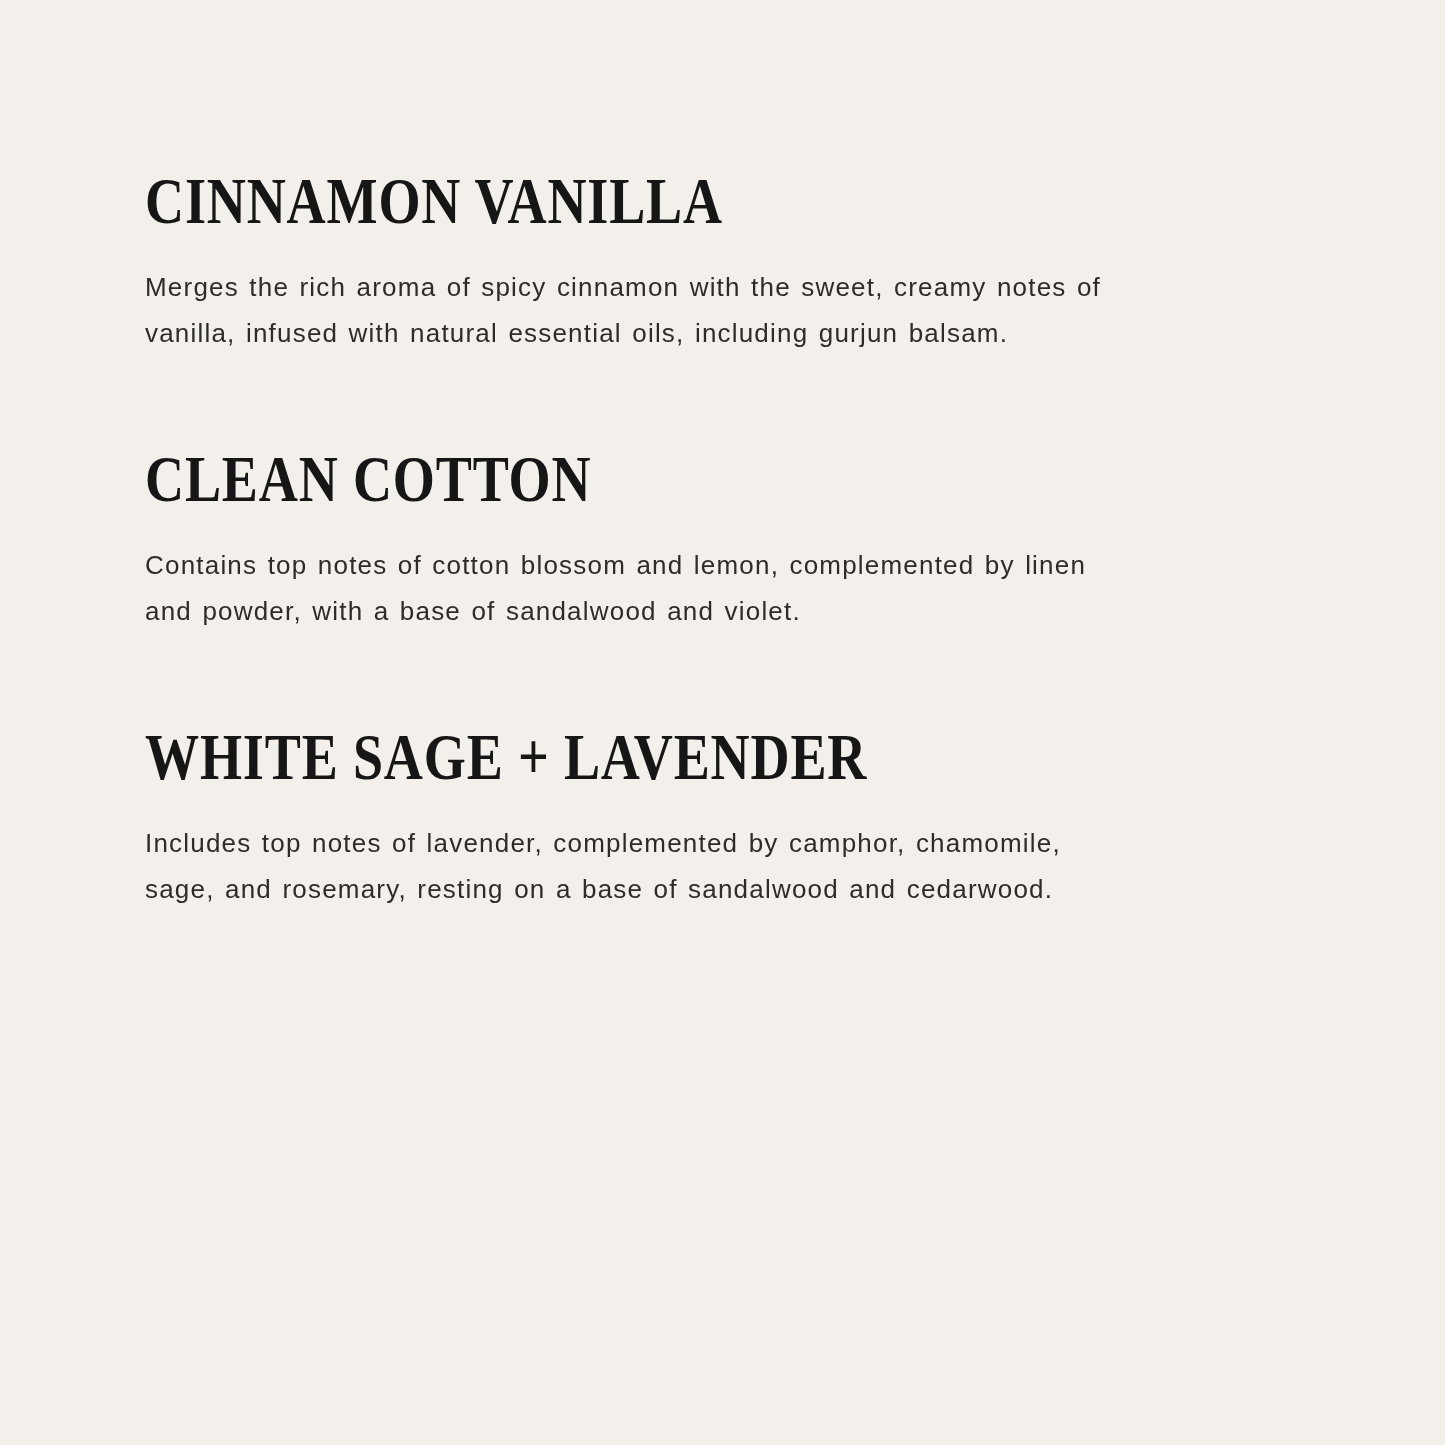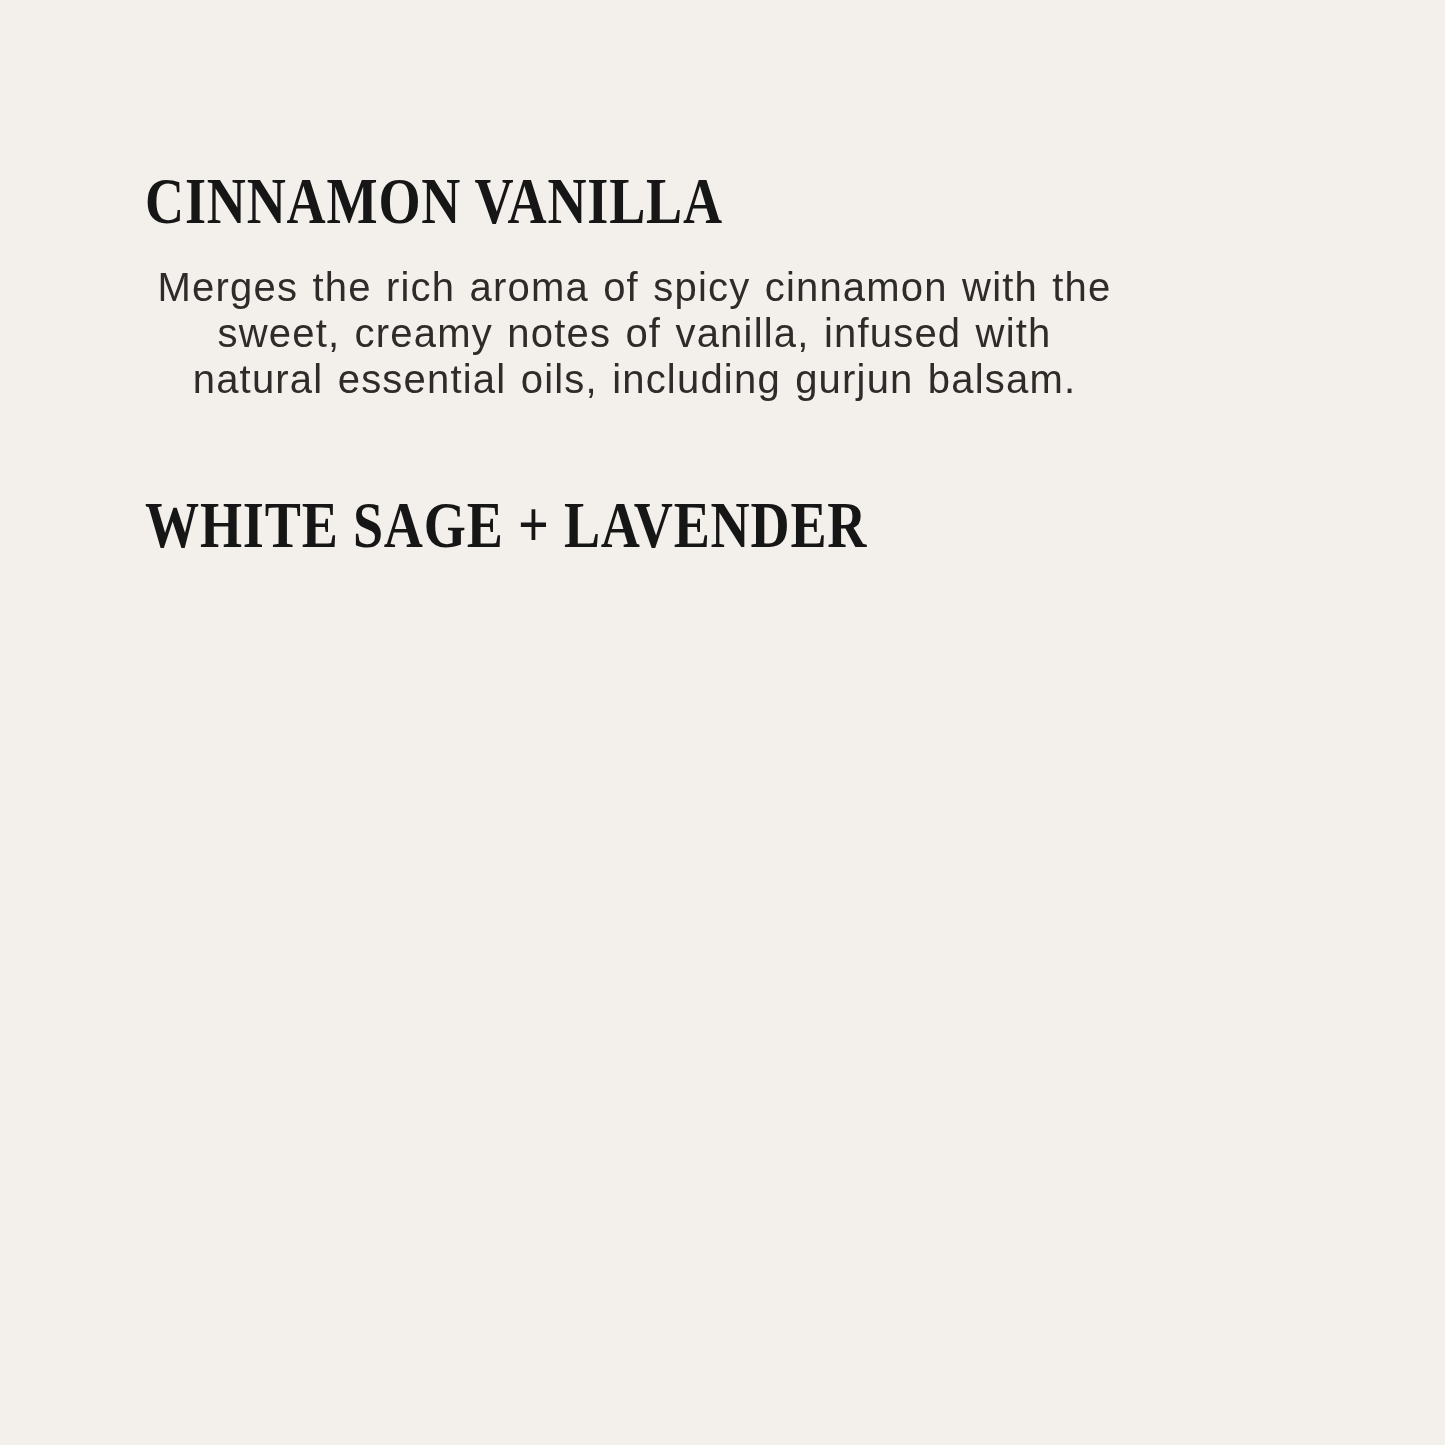--- a/index.html
+++ b/index.html
@@ -34,39 +34,43 @@
     letter-spacing: 1px;
     color: #161616;
     transform: scaleX(0.82);
     transform-origin: left center;
     white-space: nowrap;
     display: inline-block;
     margin-bottom: 30px;
   }
 
   .scent-desc {
-    font-size: 40px;
+    font-size: 26px;
     font-weight: 400;
     line-height: 46px;
     letter-spacing: 1.2px;
     word-spacing: 2px;
     color: #2e2c2a;
     max-width: 1065px;
-    text-align: center;
   }
 </style>
 </head>
 <body>
 
 <div class="page">
 
   <section class="scent-section">
     <h2 class="scent-title">CINNAMON VANILLA</h2>
     <p class="scent-desc">Merges the rich aroma of spicy cinnamon with the sweet, creamy notes of vanilla, infused with natural essential oils, including gurjun balsam.</p>
   </section>
 
+  <section class="scent-section">
+    <h2 class="scent-title">CLEAN COTTON</h2>
+    <p class="scent-desc">Contains top notes of cotton blossom and lemon, complemented by linen and powder, with a base of sandalwood and violet.</p>
+  </section>
 
 
   <section class="scent-section">
     <h2 class="scent-title">WHITE SAGE + LAVENDER</h2>
+    <p class="scent-desc">Includes top notes of lavender, complemented by camphor, chamomile, sage, and rosemary, resting on a base of sandalwood and cedarwood.</p>
   </section>
 
 </div>
 
 </body></html>

